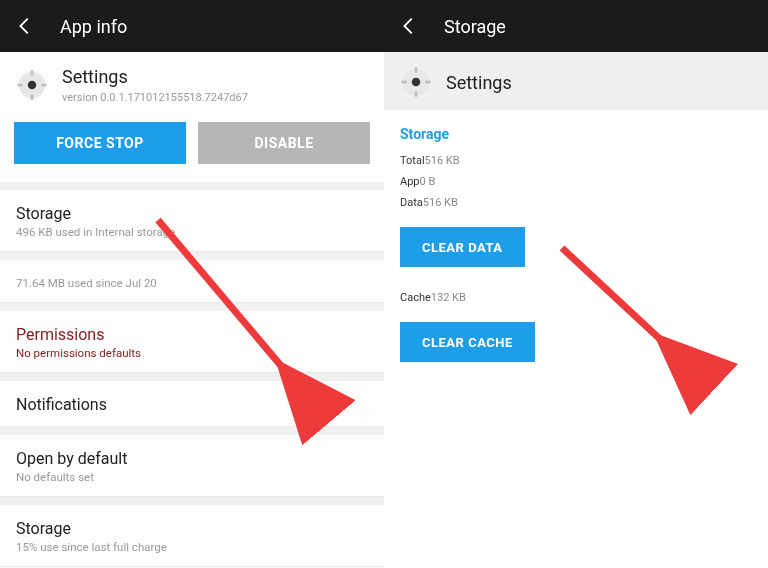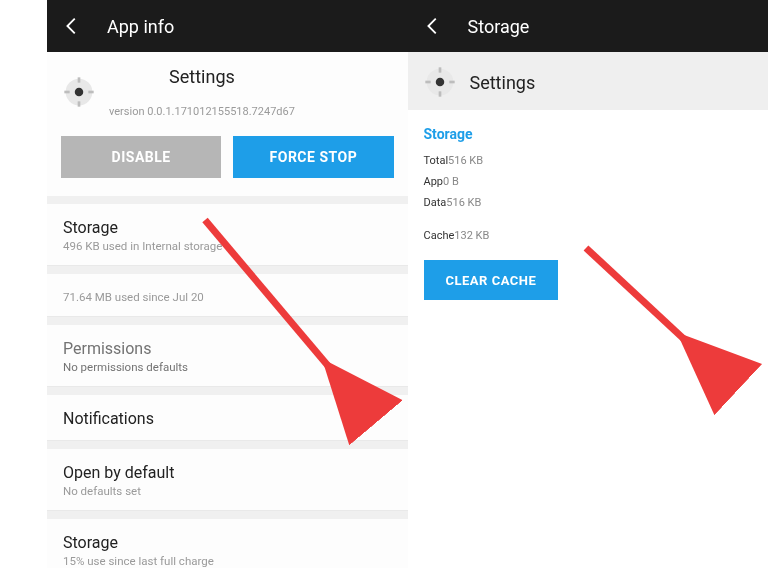--- a/index.html
+++ b/index.html
@@ -1,40 +1,40 @@
 <!DOCTYPE html>
 <html><head>
 <meta charset="utf-8">
 <style>
   * { box-sizing: border-box; margin: 0; padding: 0; font-family: -apple-system, Roboto, "Helvetica Neue", Arial, sans-serif; }
   html, body { width: 768px; height: 568px; overflow: hidden; background: #fff; }
-  .wrap { display: flex; width: 768px; height: 568px; padding-left: 47px; }
+  .wrap { display: flex; width: 768px; height: 568px; }
   .pane { width: 384px; height: 568px; position: relative; background: #f5f5f5; }
   .pane-right { background: #ffffff; }
 
   .appbar { height: 52px; background: #1b1b1b; display: flex; align-items: center; padding: 0 14px; }
   .back-arrow { color: #fff; width: 22px; height: 22px; display: flex; align-items: center; justify-content: center; cursor: pointer; }
   .appbar-title { color: #fff; font-size: 18px; font-weight: 400; margin-left: 24px; }
 
-  .app-header { display: flex; align-items: center; padding: 14px 16px 12px 16px; background: #fdfdfd; text-align: center; }
+  .app-header { display: flex; align-items: center; padding: 14px 16px 12px 16px; background: #fdfdfd; }
   .pane-right .app-header { background: #efefef; }
   .app-icon { width: 32px; height: 32px; position: relative; margin-right: 14px; display:flex; align-items:center; justify-content:center;}
   .app-icon svg { width: 32px; height: 32px; }
   .app-name { font-size: 18px; color: #222; font-weight: 400; }
-  .app-version { font-size: 11px; color: #9a9a9a; margin-top: 18px; }
+  .app-version { font-size: 11px; color: #9a9a9a; margin-top: 4px; }
 
   .btn-row { display: flex; gap: 12px; padding: 6px 14px 18px 14px; background: #fdfdfd; }
   .btn { flex: 1; height: 42px; border: none; font-size: 14px; font-weight: 700; letter-spacing: 0.5px; cursor: pointer; }
   .btn-disable { background: #b6b6b6; color: #fff; }
   .btn-force   { background: #1e9ee8; color: #fff; }
 
   .list-item { padding: 14px 16px 12px 16px; background: #fdfdfd; border-bottom: 1px solid #e9e9e9; cursor: pointer; }
   .list-item .title { font-size: 16px; color: #222; }
   .list-item .sub   { font-size: 11.5px; color: #9a9a9a; margin-top: 2px; }
-  .list-item.dim .title, .list-item.dim .sub { color: #737373; }
+  .list-item.dim .title, .list-item.dim .sub { color: #7f1d1d; }
   .gap { height: 8px; background: #f0f0f0; }
 
   
   .section-label { color: #1e9ee8; font-size: 14px; font-weight: 700; padding: 16px 16px 8px 16px; }
   .kv { display: flex; justify-content: flex-start; padding: 4px 16px; font-size: 11px; color: #333; }
   .kv .v { color: #888; }
   .action-btn { display: inline-block; margin: 14px 16px 8px 16px; height: 40px; padding: 0 22px; background: #1e9ee8; color: #fff; border: none; font-size: 13px; font-weight: 700; letter-spacing: 0.5px; cursor: pointer; }
   .cache-row { padding-top: 16px; }
 
   
@@ -67,22 +67,22 @@
             <rect x="19" y="11" width="4" height="2" fill="#bdbdbd"></rect>
           </svg>
       </span>
       <div>
         <div class="app-name">Settings</div>
         <div class="app-version">version 0.0.1.171012155518.7247d67</div>
       </div>
     </div>
 
     <div class="btn-row">
+      <button class="btn btn-force">FORCE STOP</button>
       <button class="btn btn-disable">DISABLE</button>
-      <button class="btn btn-force">FORCE STOP</button>
     </div>
 
     <div class="gap"></div>
 
     <div class="list-item">
       <div class="title">Storage</div>
       <div class="sub">496 KB used in Internal storage</div>
     </div>
     <div class="gap"></div>
     <div class="list-item">
@@ -152,20 +152,21 @@
     </div>
     <div class="kv">
       <span>App</span>
       <span class="v">0 B</span>
     </div>
     <div class="kv">
       <span>Data</span>
       <span class="v">516 KB</span>
     </div>
 
+    <button class="action-btn">CLEAR DATA</button>
 
     <div class="kv cache-row">
       <span>Cache</span>
       <span class="v">132 KB</span>
     </div>
 
     <button class="action-btn">CLEAR CACHE</button>
 
     
     <div class="arrow" style="left:160px; top:230px;">

